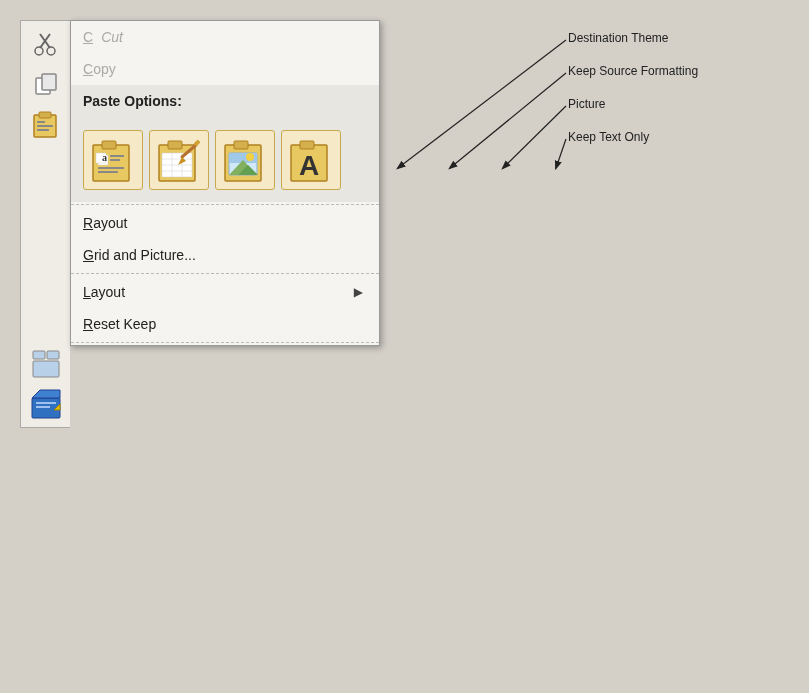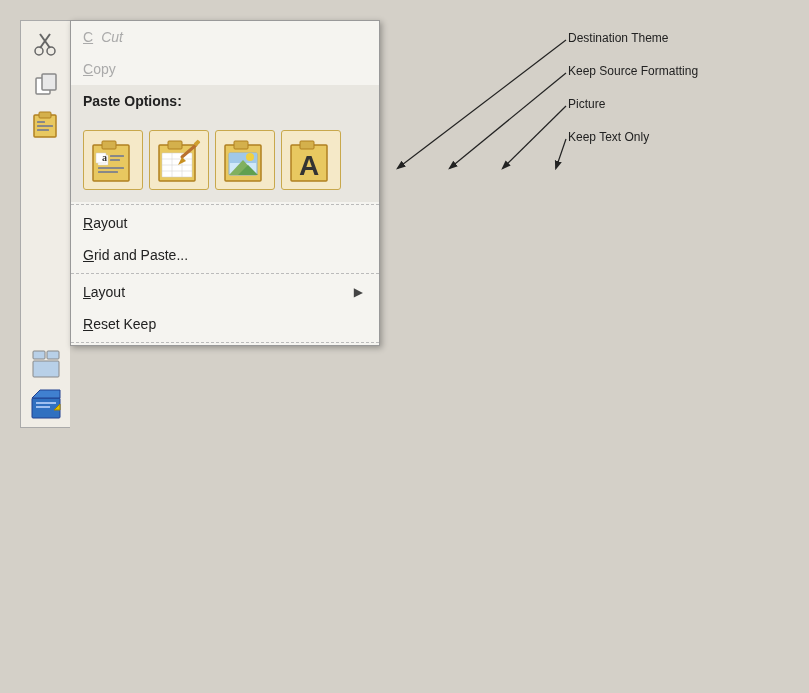--- a/index.html
+++ b/index.html
@@ -260,21 +260,21 @@
 
     <hr class="divider">
 
     <div class="menu-item enabled">
       <span style="text-decoration:underline;">R</span>
         <span>ayout</span>
     </div>
 
     <div class="menu-item enabled">
       <span style="text-decoration:underline;">G</span>
-        <span>rid and Paste...</span>
+        <span>rid and Picture...</span>
     </div>
 
     <hr class="divider">
 
     <div class="menu-item enabled menu-item-with-arrow">
       <span><span style="text-decoration:underline;">L</span>ayout</span>
       <span style="font-size:12px; color:#444;">▶</span>
     </div>
 
     <div class="menu-item enabled">

